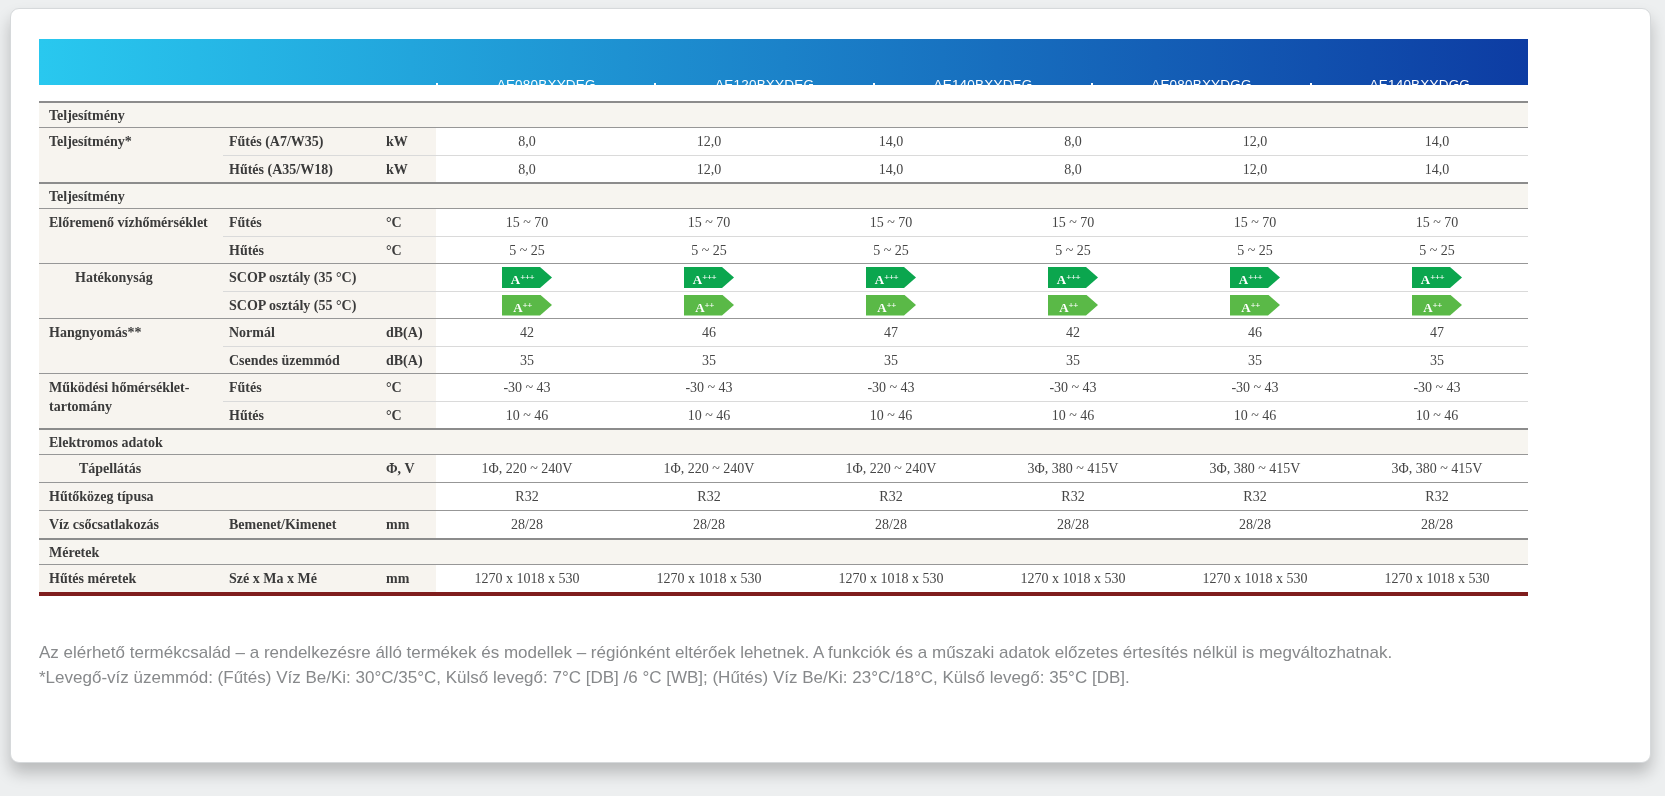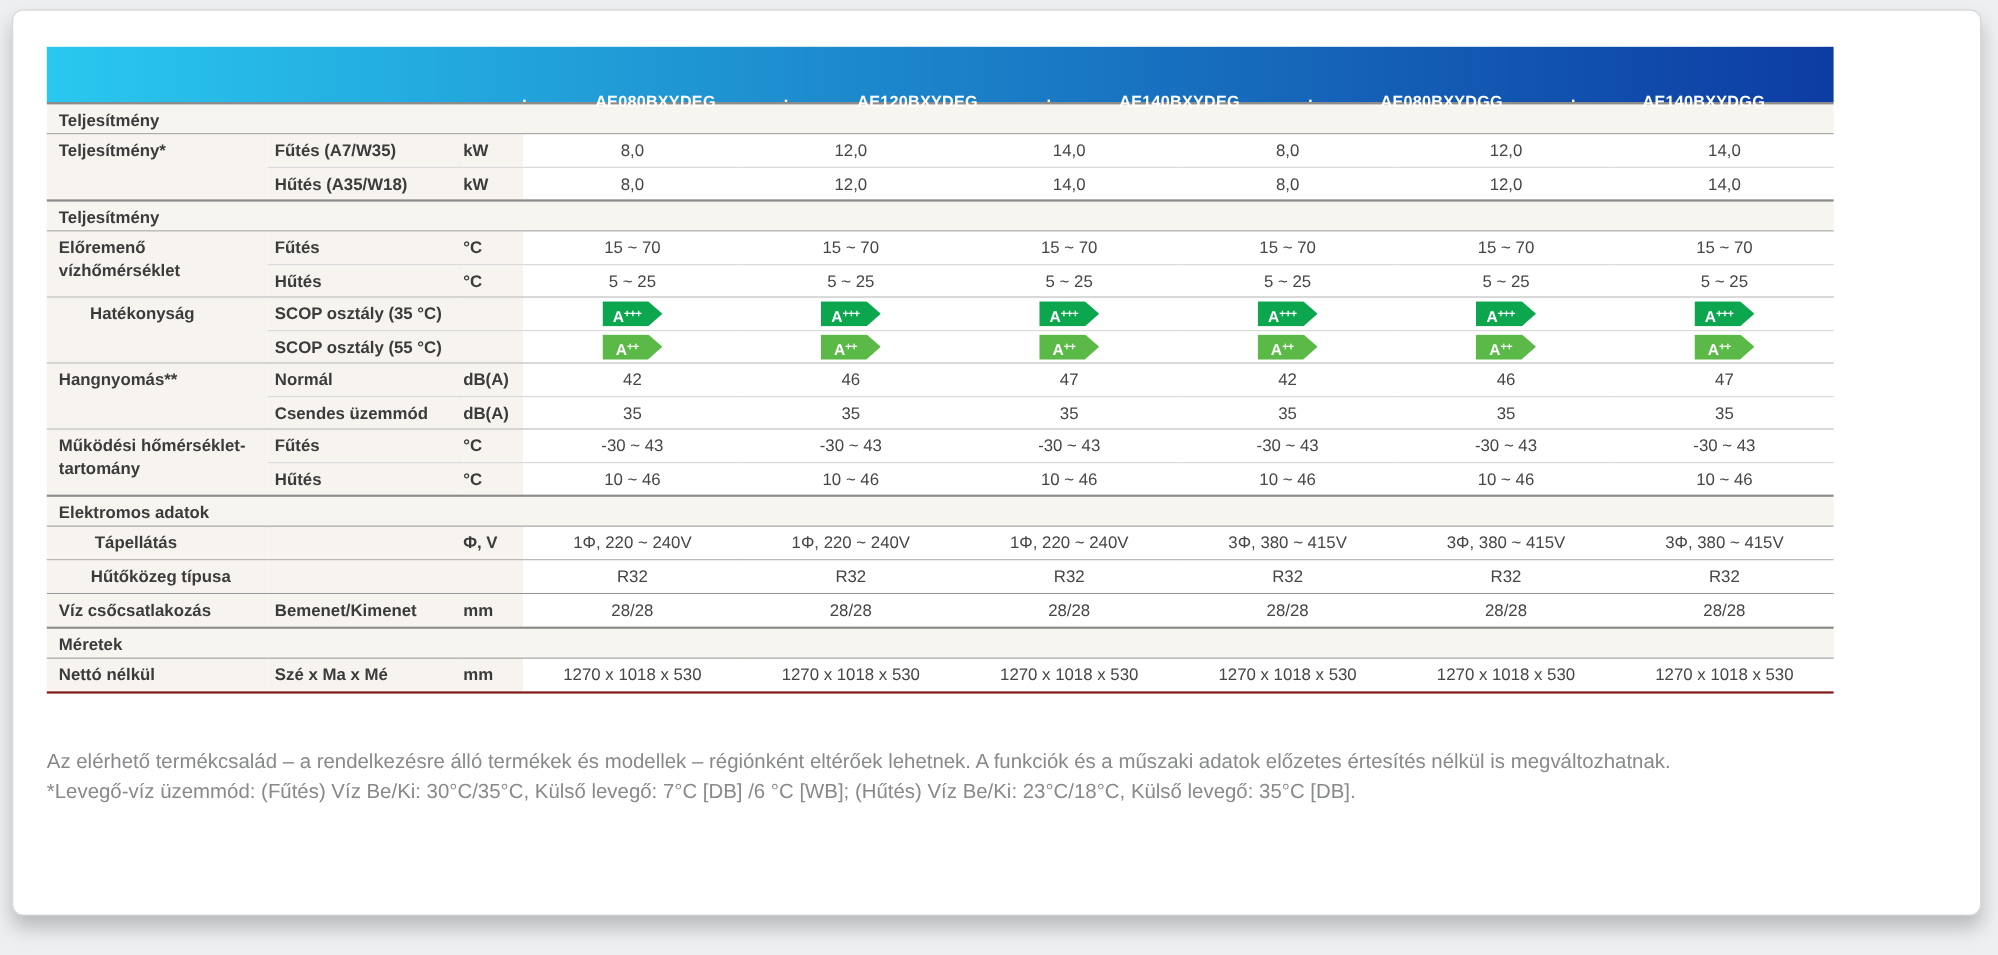--- a/index.html
+++ b/index.html
@@ -5,24 +5,24 @@
   html,body{margin:0;padding:0;width:1665px;height:796px;overflow:hidden;
     background:#edeff0;font-family:"Liberation Sans",sans-serif;}
   .card{position:absolute;left:10px;top:8px;width:1641px;height:755px;
     background:#ffffff;border:1px solid #d6d9db;border-radius:9px;
     box-shadow:0 10px 16px rgba(0,0,0,.22);box-sizing:border-box;
     padding:30px 0 0 28px;}
   
   .model-header{display:flex;height:46px;width:1489px;}
   .mh-spacer{width:397px;flex:none;}
   .model-col{flex:1;display:flex;align-items:center;justify-content:center;
-    border-left:2px solid #ffffff;color:#ffffff;font-weight:bold;
+    border-left:2px solid #ffffff;color:#ffffff;font-weight:normal;
     font-size:13.5px;letter-spacing:.2px;box-sizing:border-box;margin-top:44px;}
   
-  .spec-body{width:1489px;border-bottom:2px solid #7f1d1d;}
+  .spec-body{width:1489px;margin-top:16px;border-bottom:4px solid #7f1d1d;font-family:Liberation Serif, serif;}
   .section-row{height:26px;line-height:26px;background:#f7f5f0;
     border-top:2px solid #8c8c8c;padding-left:10px;font-weight:bold;
     font-size:14px;color:#3b3b3b;box-sizing:border-box;}
   .group{display:grid;grid-template-columns:184px 163px 50px repeat(6,182px);
     border-top:1px solid #979797;}
   .cell{font-size:14px;box-sizing:border-box;}
   .label-cell{background:#f7f4ef;font-weight:bold;color:#3b3b3b;
     padding:4px 4px 0 10px;line-height:19px;grid-column:1;}
   .sub-cell{background:#f7f4ef;font-weight:bold;color:#3b3b3b;
     padding-left:6px;height:27px;line-height:27px;grid-column:2;
@@ -185,21 +185,21 @@
         <div class="cell sub-cell" style="grid-row: 1;"></div>
         <div class="cell unit-cell" style="grid-row: 1;">Φ, V</div>
         <div class="cell value-cell" style="grid-area: 1 / 4;">1Φ, 220 ~ 240V</div>
         <div class="cell value-cell" style="grid-area: 1 / 5;">1Φ, 220 ~ 240V</div>
         <div class="cell value-cell" style="grid-area: 1 / 6;">1Φ, 220 ~ 240V</div>
         <div class="cell value-cell" style="grid-area: 1 / 7;">3Φ, 380 ~ 415V</div>
         <div class="cell value-cell" style="grid-area: 1 / 8;">3Φ, 380 ~ 415V</div>
         <div class="cell value-cell" style="grid-area: 1 / 9;">3Φ, 380 ~ 415V</div>
       </div>
       <div class="group">
-        <div class="cell label-cell" style="grid-row: 1 / span 1; text-align: center;">Hűtőközeg típusa</div>
+        <div class="cell label-cell" style="grid-row: 1 / span 1;">Hűtőközeg típusa</div>
         <div class="cell sub-cell" style="grid-row: 1;"></div>
         <div class="cell unit-cell" style="grid-row: 1;"></div>
         <div class="cell value-cell" style="grid-area: 1 / 4;">R32</div>
         <div class="cell value-cell" style="grid-area: 1 / 5;">R32</div>
         <div class="cell value-cell" style="grid-area: 1 / 6;">R32</div>
         <div class="cell value-cell" style="grid-area: 1 / 7;">R32</div>
         <div class="cell value-cell" style="grid-area: 1 / 8;">R32</div>
         <div class="cell value-cell" style="grid-area: 1 / 9;">R32</div>
       </div>
       <div class="group">
@@ -208,21 +208,21 @@
         <div class="cell unit-cell" style="grid-row: 1;">mm</div>
         <div class="cell value-cell" style="grid-area: 1 / 4;">28/28</div>
         <div class="cell value-cell" style="grid-area: 1 / 5;">28/28</div>
         <div class="cell value-cell" style="grid-area: 1 / 6;">28/28</div>
         <div class="cell value-cell" style="grid-area: 1 / 7;">28/28</div>
         <div class="cell value-cell" style="grid-area: 1 / 8;">28/28</div>
         <div class="cell value-cell" style="grid-area: 1 / 9;">28/28</div>
       </div>
       <div class="section-row">Méretek</div>
       <div class="group">
-        <div class="cell label-cell" style="grid-row: 1 / span 1;">Nettó nélkül</div>
+        <div class="cell label-cell" style="grid-row: 1 / span 1;">Hűtés méretek</div>
         <div class="cell sub-cell" style="grid-row: 1;">Szé x Ma x Mé</div>
         <div class="cell unit-cell" style="grid-row: 1;">mm</div>
         <div class="cell value-cell" style="grid-area: 1 / 4;">1270 x 1018 x 530</div>
         <div class="cell value-cell" style="grid-area: 1 / 5;">1270 x 1018 x 530</div>
         <div class="cell value-cell" style="grid-area: 1 / 6;">1270 x 1018 x 530</div>
         <div class="cell value-cell" style="grid-area: 1 / 7;">1270 x 1018 x 530</div>
         <div class="cell value-cell" style="grid-area: 1 / 8;">1270 x 1018 x 530</div>
         <div class="cell value-cell" style="grid-area: 1 / 9;">1270 x 1018 x 530</div>
       </div>
     </div>

